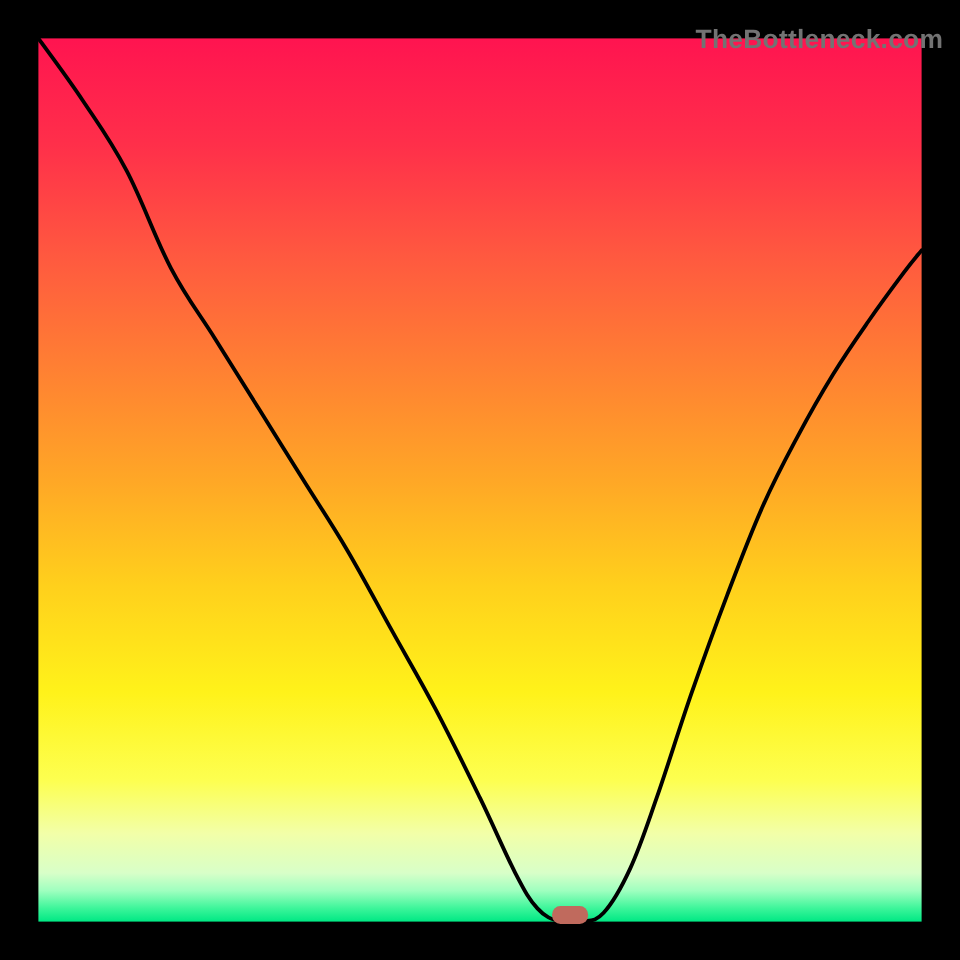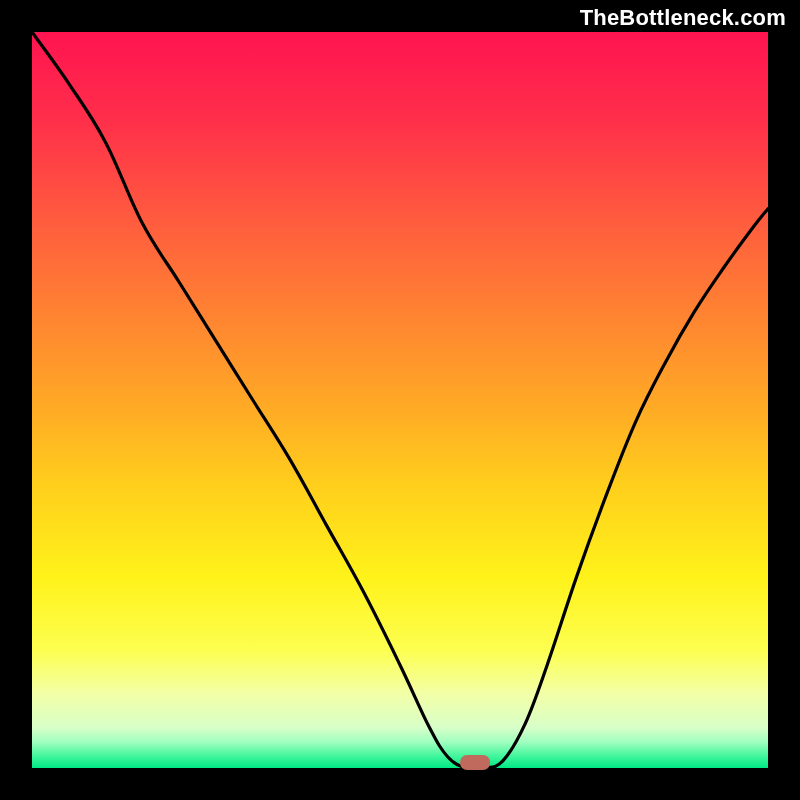--- a/index.html
+++ b/index.html
@@ -11,26 +11,26 @@
     overflow: hidden;
   }
   .frame {
     position: relative;
     width: 800px;
     height: 800px;
     background: #000;
   }
   .watermark {
     position: absolute;
-    top: 5px;
+    top: 20px;
     right: 14px;
     font-family: Arial, Helvetica, sans-serif;
     font-size: 22px;
     font-weight: 600;
-    color: #ffffff;
+    color: #737373;
     letter-spacing: 0.2px;
     user-select: none;
   }
   svg {
     display: block;
   }
 </style>
 </head>
 <body>
 <div class="frame">

